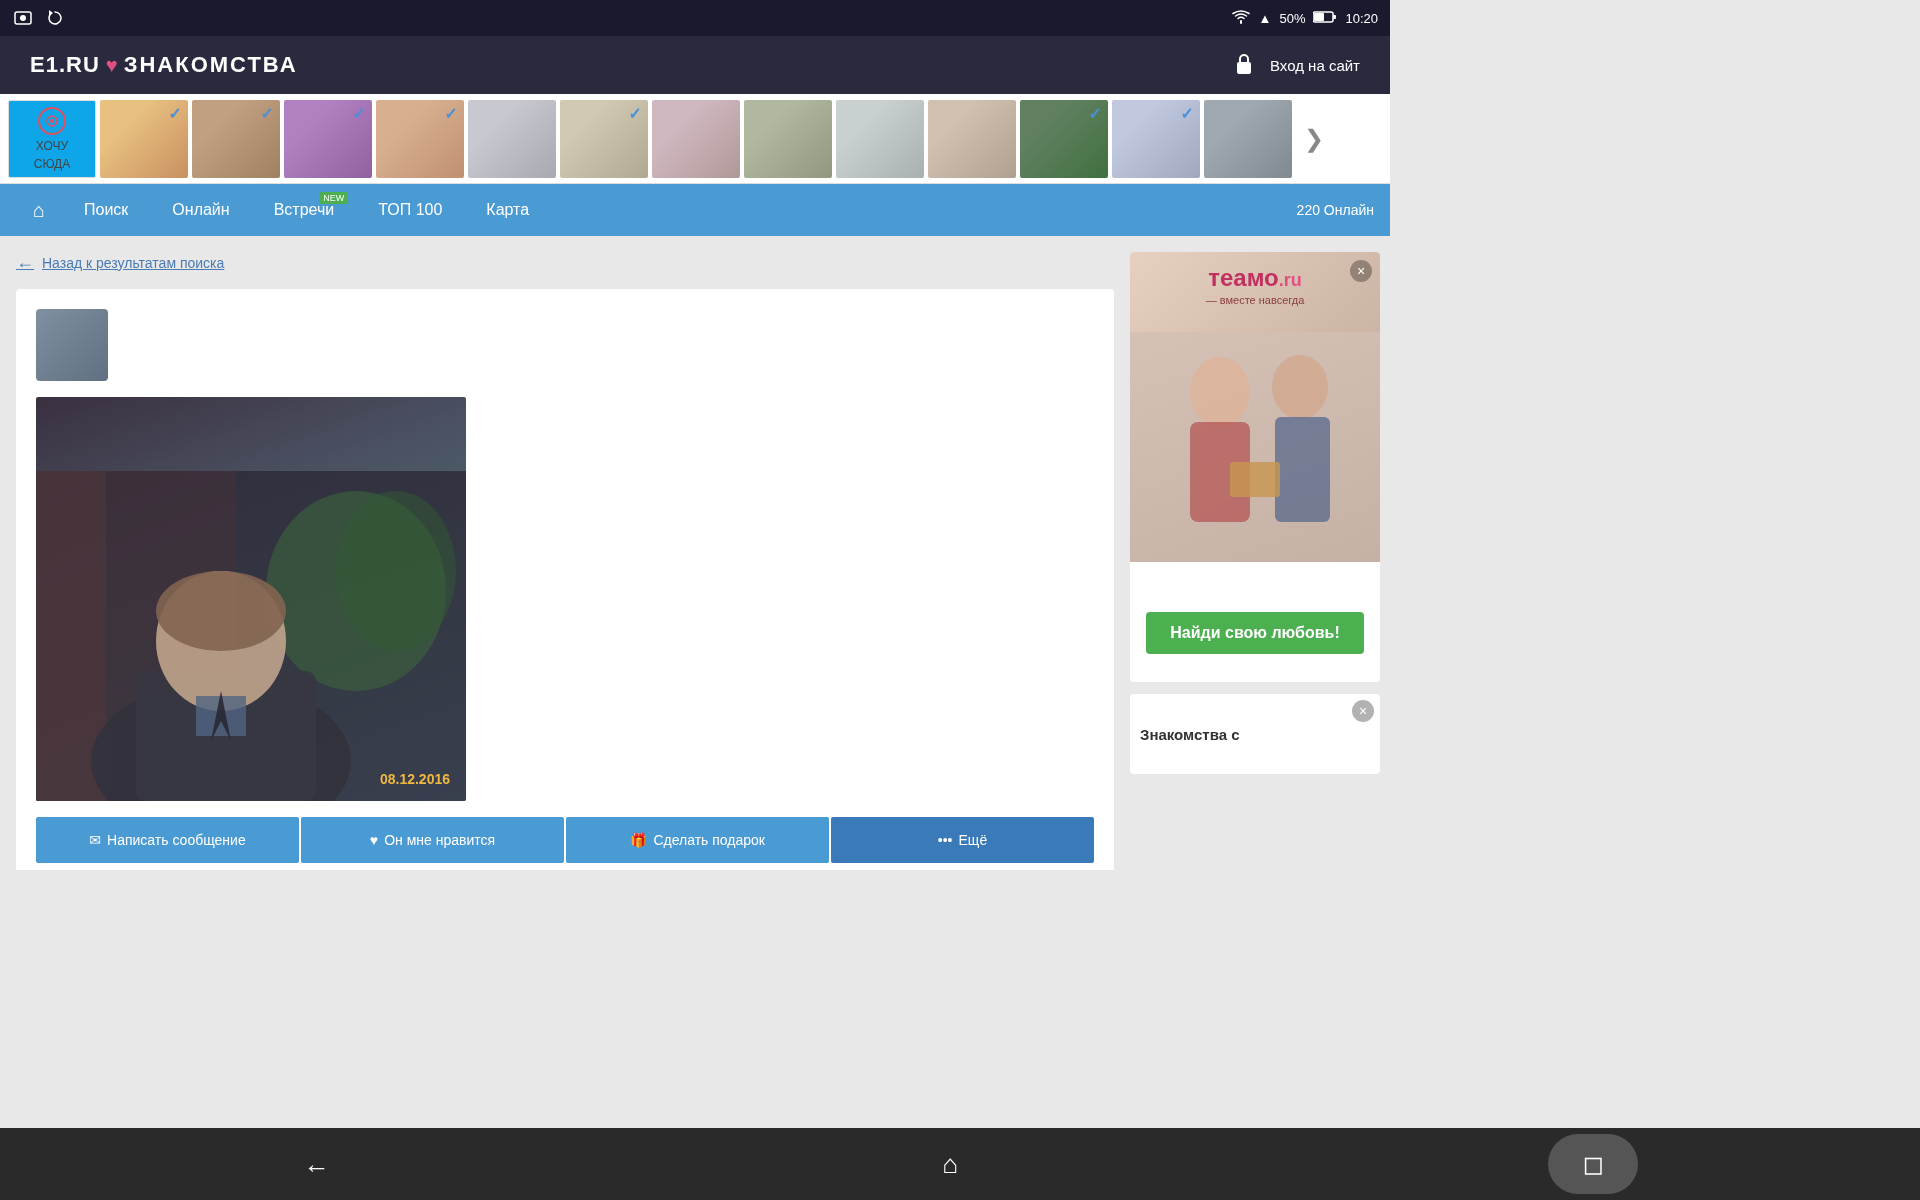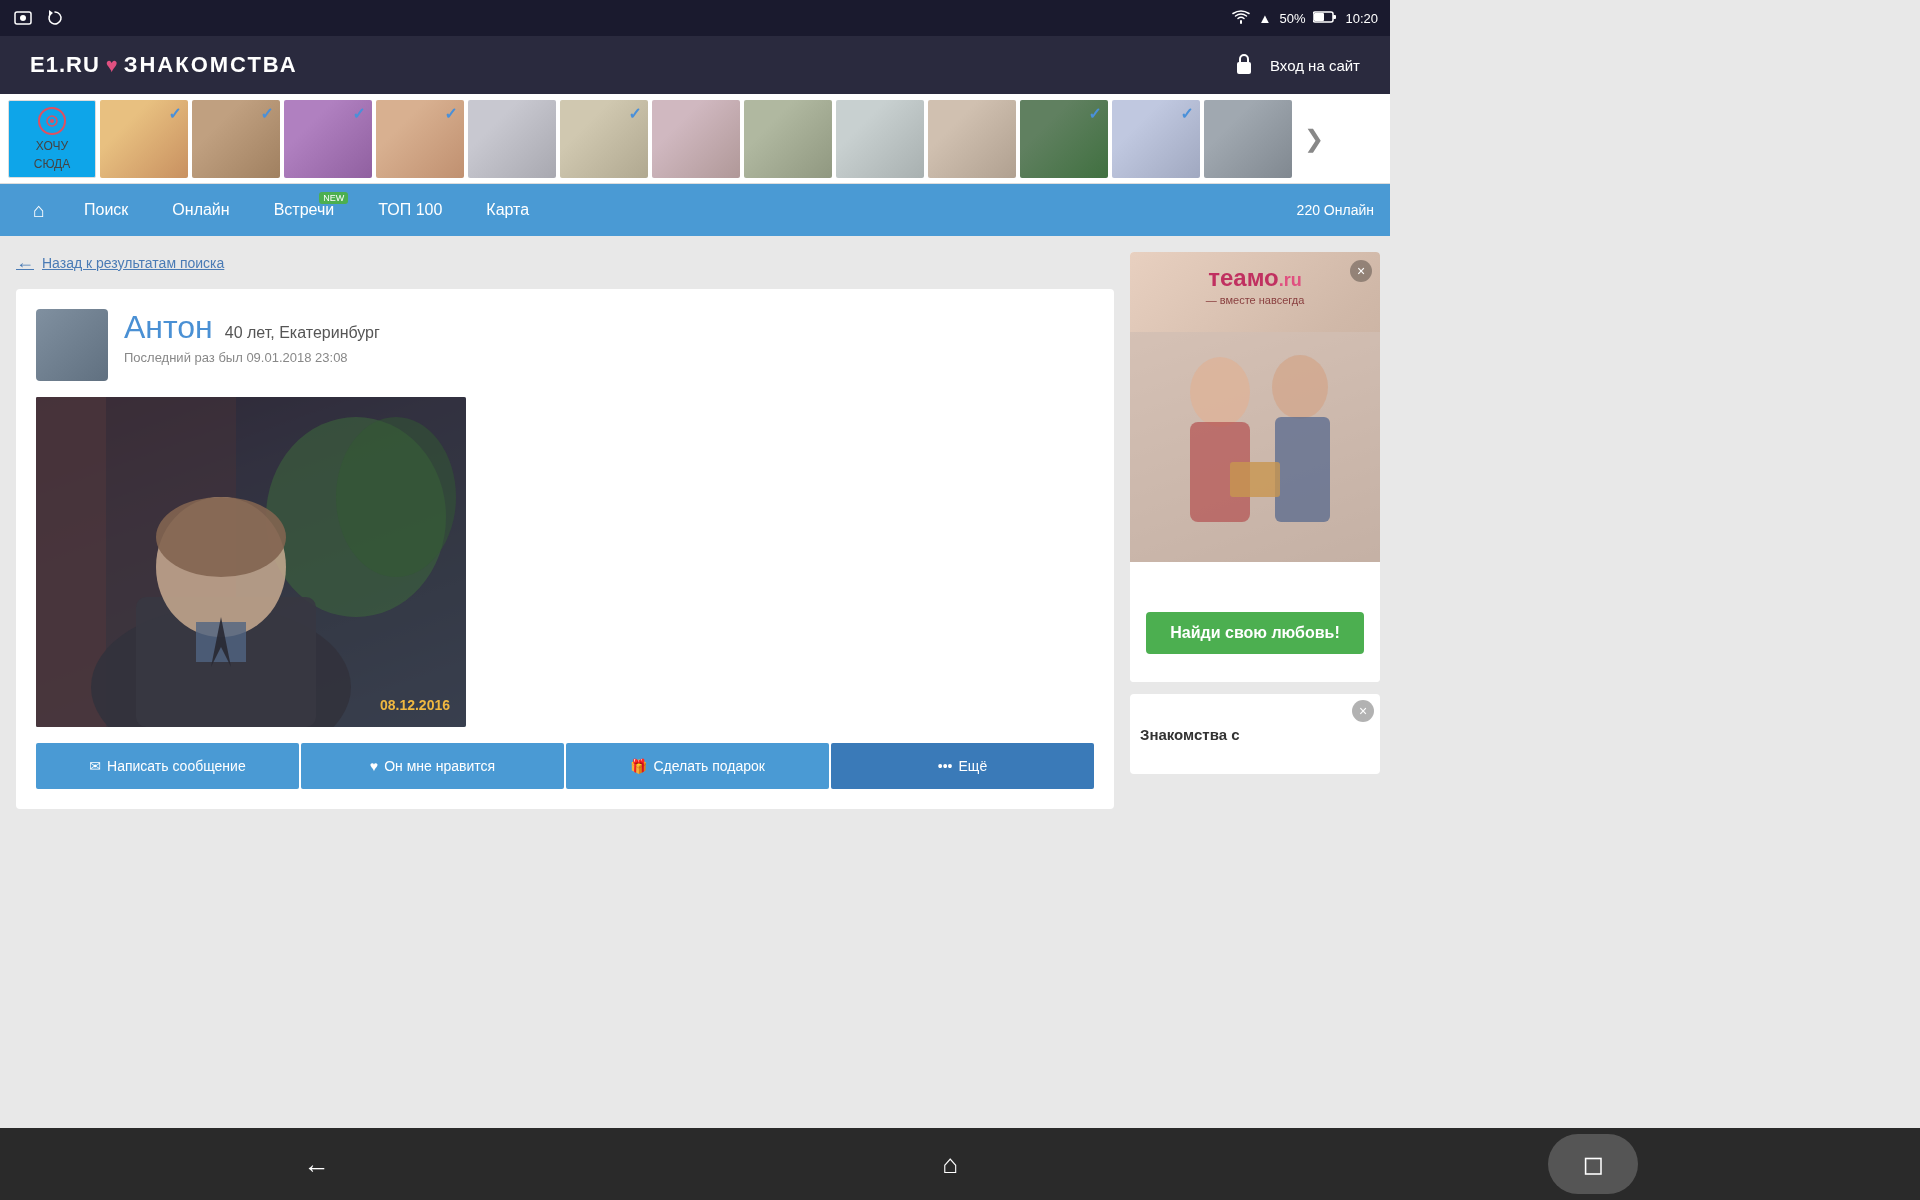--- a/index.html
+++ b/index.html
@@ -278,21 +278,21 @@
       margin-top: 4px;
     }
     .profile-last-seen {
       font-size: 13px;
       color: #888;
       margin-top: 4px;
     }
 
     .profile-photo {
       width: 430px;
-      height: 330px;
+      height: 404px;
       background: linear-gradient(160deg, #3a3040 0%, #4a5060 30%, #506870 60%, #608090 100%);
       border-radius: 2px;
       position: relative;
       overflow: hidden;
     }
     .photo-date {
       position: absolute;
       bottom: 14px;
       right: 16px;
       color: #f0b840;
@@ -609,31 +609,20 @@
       <span class="back-arrow">←</span>
       <span>Назад к результатам поиска</span>
     </div>
 
     <div class="profile-card">
 
       <div class="profile-header">
         <div class="profile-thumb">
           <div class="profile-thumb-img"></div>
         </div>
-        <div class="profile-name-block">
-          <div style="display:flex; align-items:baseline; gap:12px;">
-            <span class="profile-name">Антон</span>
-            <span class="profile-meta">
-              <span>40 лет,</span>&nbsp;<span>Екатеринбург</span>
-            </span>
-          </div>
-          <div class="profile-last-seen">
-            <span>Последний раз был</span>&nbsp;<span>09.01.2018 23:08</span>
-          </div>
-        </div>
       </div>
 
       <div class="profile-photo">
 
         <svg class="person-silhouette" viewBox="0 0 430 330" preserveAspectRatio="xMidYMax meet" xmlns="http://www.w3.org/2000/svg">
 
           <rect x="0" y="0" width="430" height="330" fill="rgba(40,35,50,0.7)"></rect>
 
           <ellipse cx="320" cy="120" rx="90" ry="100" fill="rgba(60,100,60,0.6)"></ellipse>
           <ellipse cx="360" cy="100" rx="60" ry="80" fill="rgba(50,90,50,0.5)"></ellipse>

